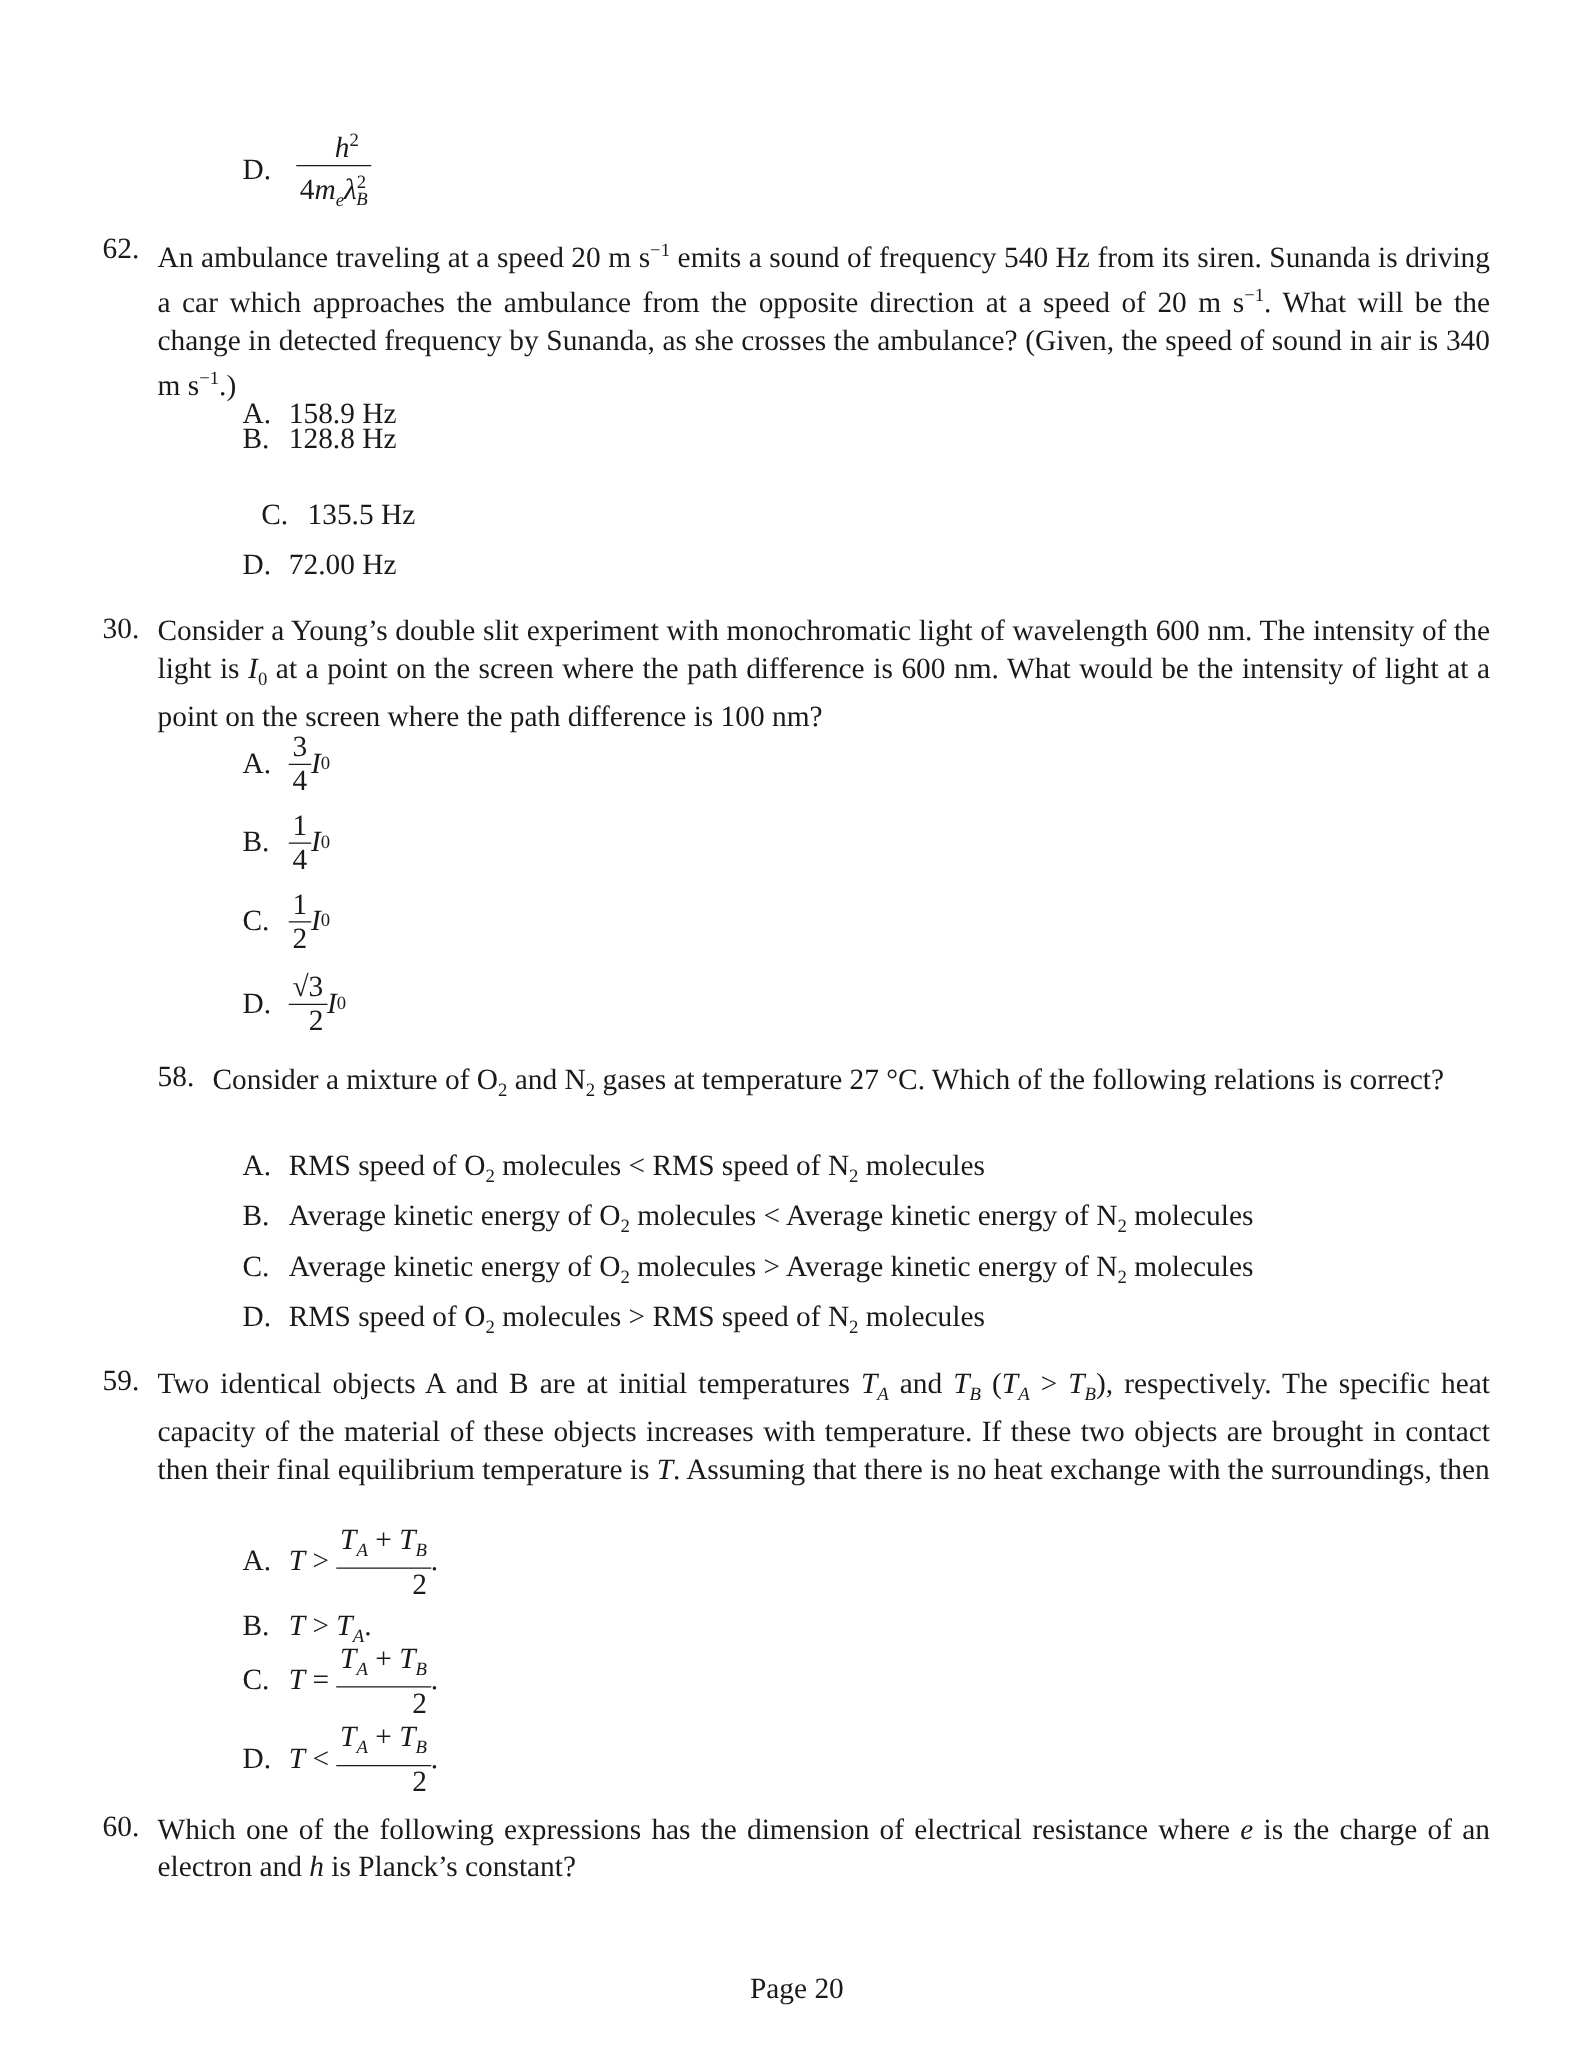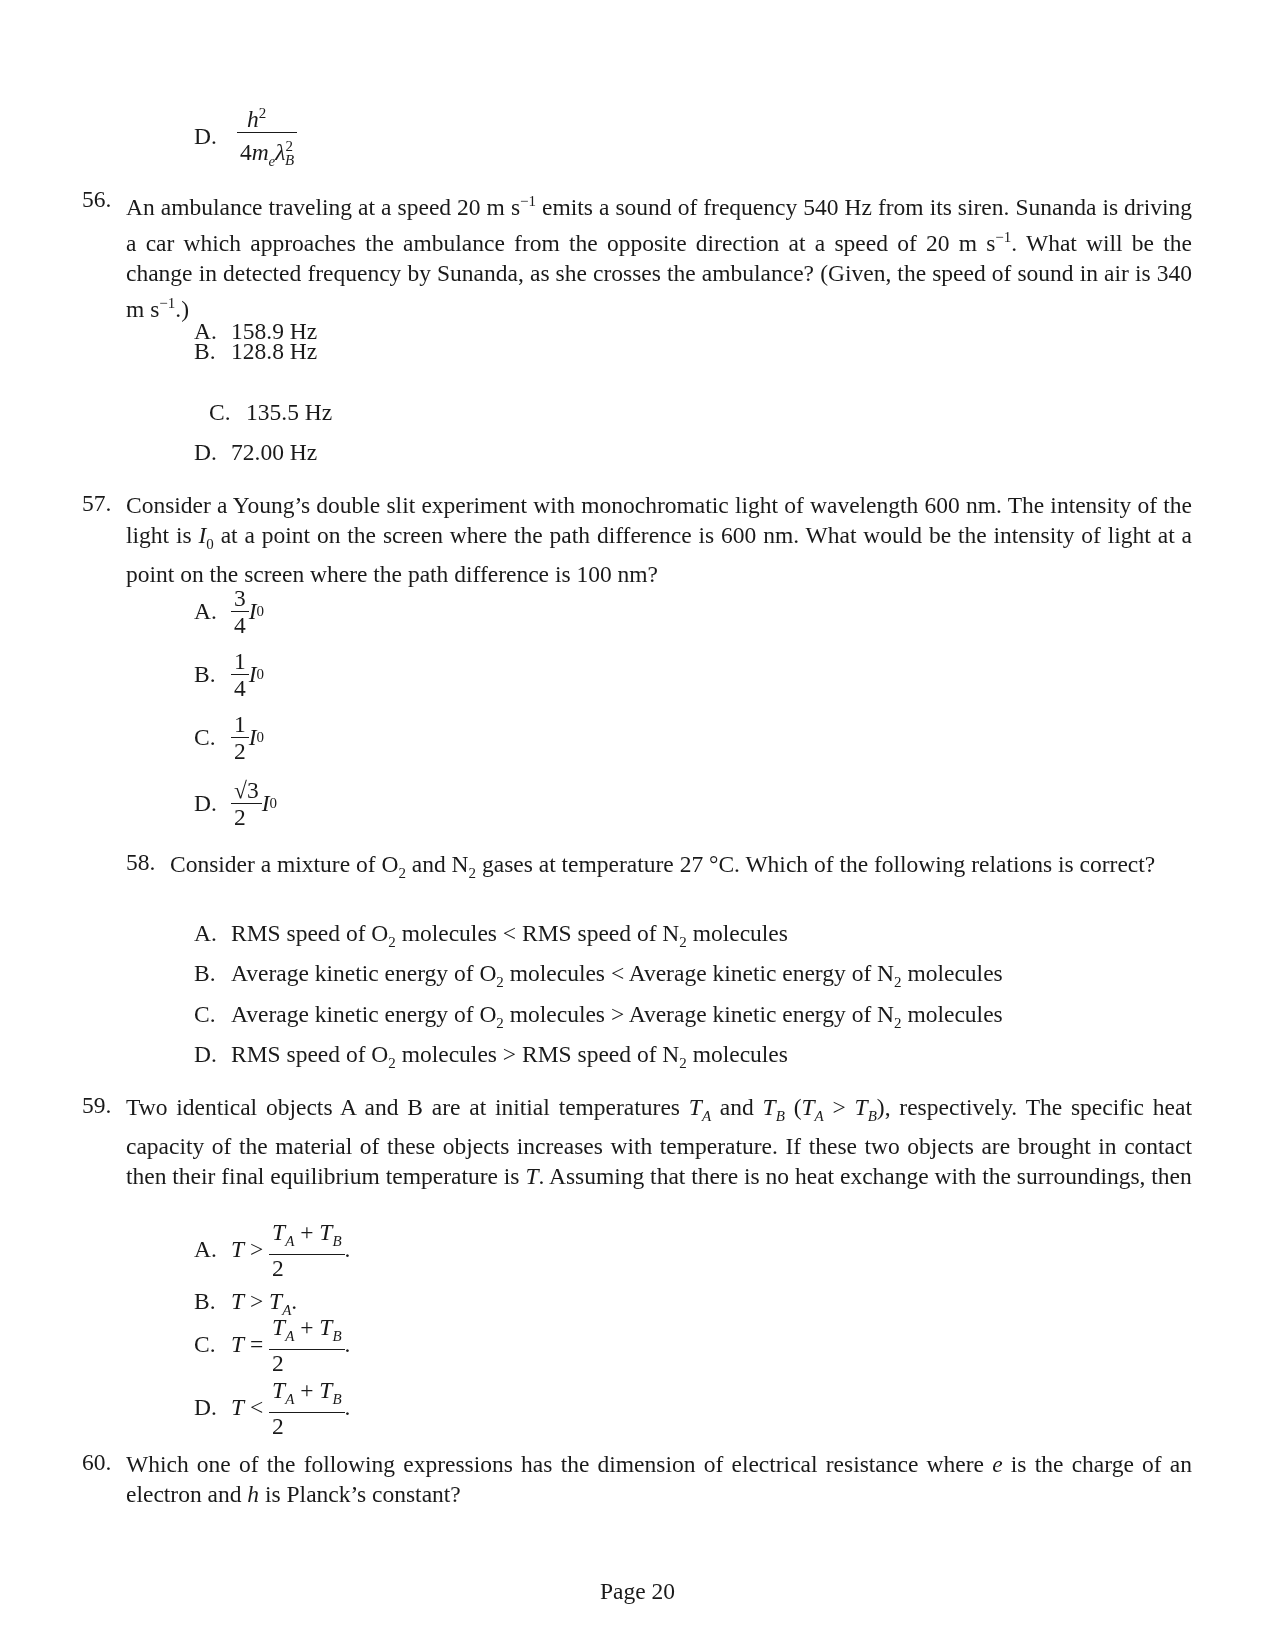--- a/index.html
+++ b/index.html
@@ -3,49 +3,49 @@
 <meta charset="utf-8">
 <style>
   html,body{margin:0;padding:0;background:#fff;}
   body{width:1275px;height:1651px;position:relative;overflow:hidden;
        font-family:"Liberation Serif","DejaVu Serif",serif;color:#1a1a1a;font-size:23.5px;}
   .q{position:absolute;left:82px;width:1110px;}
   .qnum{position:absolute;left:0;top:0;}
   .qbody{margin-left:44px;line-height:30px;text-align:justify;text-align-last:left;}
   .opt{position:absolute;left:194px;white-space:nowrap;}
   .opt .lbl{display:inline-block;width:37px;}
-  .frac{display:inline-block;vertical-align:middle;text-align:left;line-height:26px;}
+  .frac{display:inline-block;vertical-align:middle;text-align:right;line-height:26px;}
   .frac .num{display:block;border-bottom:1.3px solid #1a1a1a;padding:0 3px;}
   .frac .den{display:block;padding:0 3px;}
   i{font-style:italic;}
   sub,sup{font-size:15px;}
   .page{position:absolute;top:1578px;left:0;width:1275px;text-align:center;}
 </style>
 </head>
 <body>
 
 <div class="opt" style="top:100px;">
   <span class="lbl" style="vertical-align:middle;">D.</span>
   <span class="frac">
     <span class="num" style="padding:0 10px;"><i>h</i><sup>2</sup></span>
     <span class="den">4<i>m</i><sub><i>e</i></sub><i>λ</i><sup style="position:relative;"><span style="position:relative;top:0;">2</span></sup><sub style="margin-left:-8px;"><i>B</i></sub></span>
   </span>
 </div>
 
 <div class="q" style="top:186px;">
-  <span class="qnum">56.</span>
+  <span class="qnum">62.</span>
   <div class="qbody">An ambulance traveling at a speed 20 m s<sup>−1</sup> emits a sound of frequency 540 Hz from its siren. Sunanda is driving a car which approaches the ambulance from the opposite direction at a speed of 20 m s<sup>−1</sup>. What will be the change in detected frequency by Sunanda, as she crosses the ambulance? (Given, the speed of sound in air is 340 m s<sup>−1</sup>.)</div>
 </div>
 <div class="opt" style="top:318px;"><span class="lbl">A.</span><span>158.9 Hz</span></div>
 <div class="opt" style="top:338px;"><span class="lbl">B.</span><span>128.8 Hz</span></div>
 <div class="opt" style="top:399px;margin-left:15px;"><span class="lbl">C.</span><span>135.5 Hz</span></div>
 <div class="opt" style="top:439px;"><span class="lbl">D.</span><span>72.00 Hz</span></div>
 
 <div class="q" style="top:490px;">
-  <span class="qnum">57.</span>
+  <span class="qnum">30.</span>
   <div class="qbody">Consider a Young’s double slit experiment with monochromatic light of wavelength 600 nm. The intensity of the light is <i>I</i><sub>0</sub> at a point on the screen where the path difference is 600 nm. What would be the intensity of light at a point on the screen where the path difference is 100 nm?</div>
 </div>
 <div class="opt" style="top:585px;"><span class="lbl" style="vertical-align:middle;">A.</span><span class="frac"><span class="num">3</span><span class="den">4</span></span><i style="vertical-align:middle;">I</i><sub style="vertical-align:middle;">0</sub></div>
 <div class="opt" style="top:648px;"><span class="lbl" style="vertical-align:middle;">B.</span><span class="frac"><span class="num">1</span><span class="den">4</span></span><i style="vertical-align:middle;">I</i><sub style="vertical-align:middle;">0</sub></div>
 <div class="opt" style="top:711px;"><span class="lbl" style="vertical-align:middle;">C.</span><span class="frac"><span class="num">1</span><span class="den">2</span></span><i style="vertical-align:middle;">I</i><sub style="vertical-align:middle;">0</sub></div>
 <div class="opt" style="top:777px;"><span class="lbl" style="vertical-align:middle;">D.</span><span class="frac"><span class="num">√3</span><span class="den">2</span></span><i style="vertical-align:middle;">I</i><sub style="vertical-align:middle;">0</sub></div>
 
 <div class="q" style="top:849px;margin-left:44px;">
   <span class="qnum">58.</span>
   <div class="qbody">Consider a mixture of O<sub>2</sub> and N<sub>2</sub> gases at temperature 27 °C. Which of the following relations is correct?</div>

